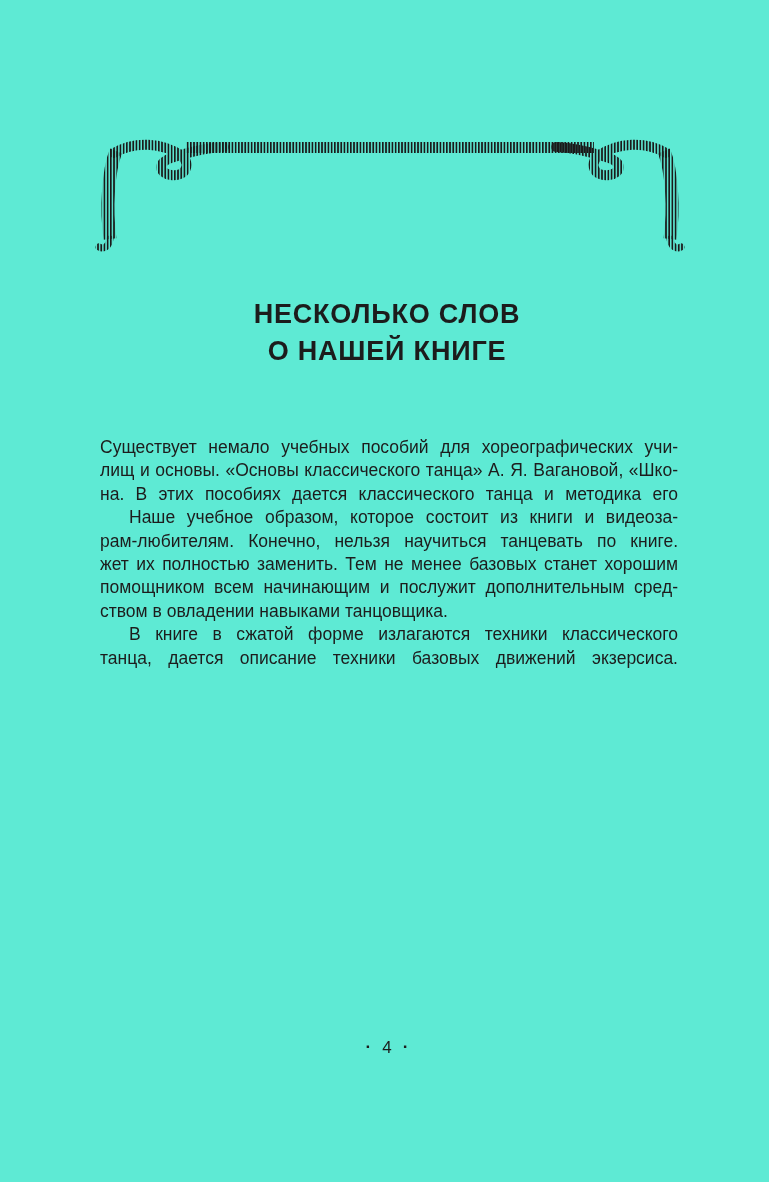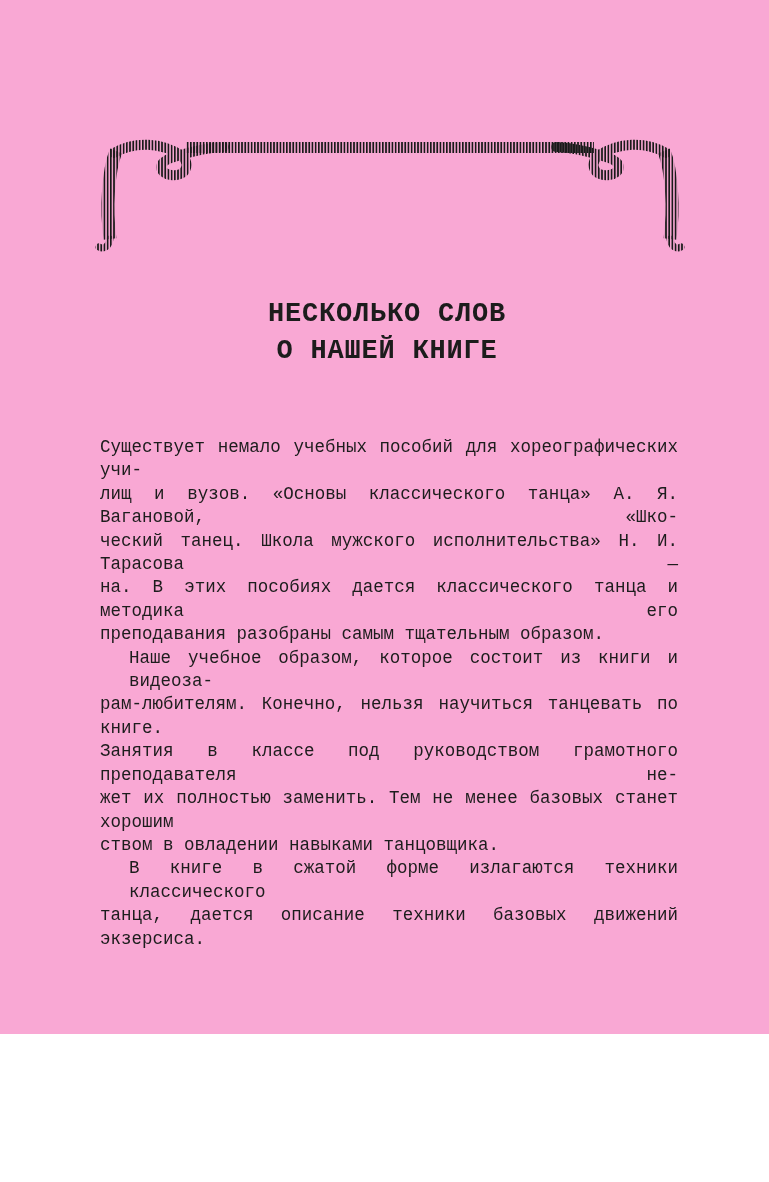--- a/index.html
+++ b/index.html
@@ -3,24 +3,24 @@
 <meta charset="utf-8">
 <style>
   html, body {
     margin: 0;
     padding: 0;
     background: #ffffff;
   }
   .page {
     position: relative;
     width: 769px;
-    height: 1034px;
-    background: #f9a8d4;
+    height: 1182px;
+    background: #5eead4;
     overflow: hidden;
-    font-family: Liberation Mono, monospace;
+    font-family: Liberation Sans, sans-serif;
     color: #1b1b1b;
   }
   .ornament {
     position: absolute;
     left: 94px;
     top: 139px;
     width: 592px;
     height: 118px;
   }
   .ornament svg { display: block; }
@@ -103,30 +103,28 @@
   </div>
 
   <h1 class="title">
     <span>НЕСКОЛЬКО СЛОВ</span><br>
     <span>О НАШЕЙ КНИГЕ</span>
   </h1>
 
   <div class="body-text" id="body-container">
       <div class="paragraph">
         <div class="line">Существует немало учебных пособий для хореографических учи-</div>
-        <div class="line">лищ и вузов. «Основы классического танца» А. Я. Вагановой, «Шко-</div>
-        <div class="line">ческий танец. Школа мужского исполнительства» Н. И. Тарасова —</div>
+        <div class="line">лищ и основы. «Основы классического танца» А. Я. Вагановой, «Шко-</div>
         <div class="line">на. В этих пособиях дается классического танца и методика его</div>
-        <div class="line last">преподавания разобраны самым тщательным образом.</div>
       </div>
       <div class="paragraph">
         <div class="line first-indent">Наше учебное образом, которое состоит из книги и видеоза-</div>
         <div class="line">рам-любителям. Конечно, нельзя научиться танцевать по книге.</div>
-        <div class="line">Занятия в классе под руководством грамотного преподавателя не-</div>
         <div class="line">жет их полностью заменить. Тем не менее базовых станет хорошим</div>
+        <div class="line">помощником всем начинающим и послужит дополнительным сред-</div>
         <div class="line last">ством в овладении навыками танцовщика.</div>
       </div>
       <div class="paragraph">
         <div class="line first-indent">В книге в сжатой форме излагаются техники классического</div>
         <div class="line">танца, дается описание техники базовых движений экзерсиса.</div>
       </div>
     </div>
 
   <div class="pagenum"><span class="dot">·</span><span>4</span><span class="dot">·</span></div>
 

